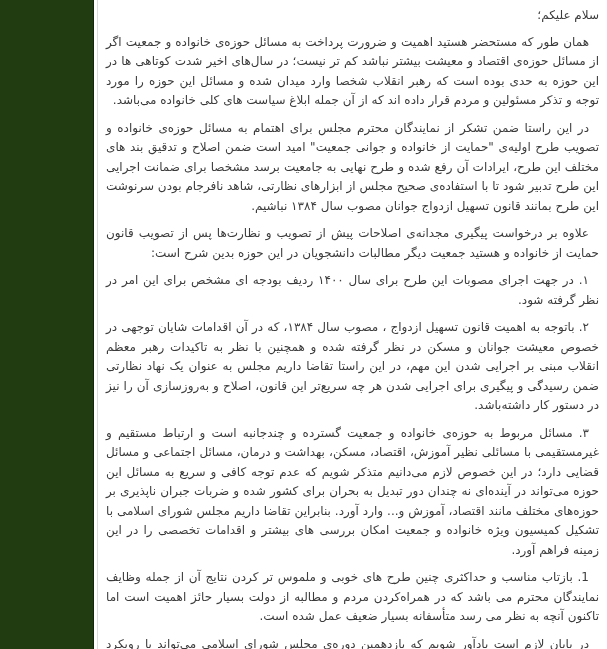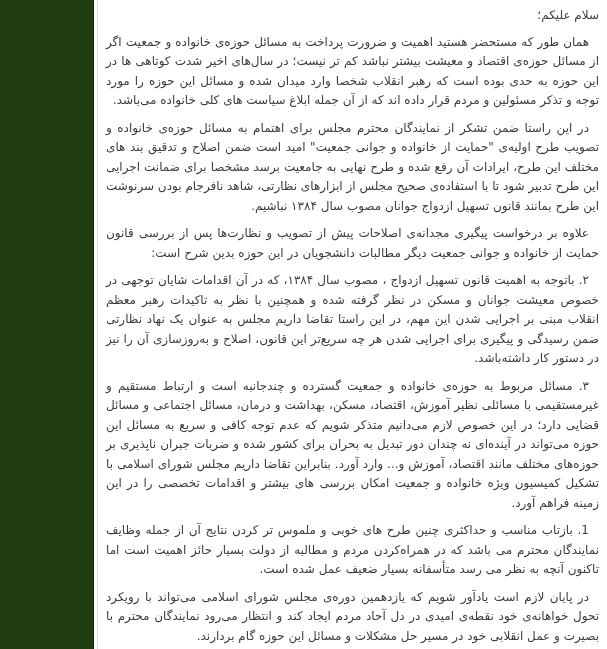--- a/index.html
+++ b/index.html
@@ -66,19 +66,20 @@
 </head>
 <body>
 
 <div class="screenshot">
   <div class="green-band"></div>
   <div class="edge-line"></div>
   <div class="content">
     <p class="greeting">سلام علیکم؛</p>
     <p class="para">همان طور که مستحضر هستید اهمیت و ضرورت پرداخت به مسائل حوزه‌ی خانواده و جمعیت اگر از مسائل حوزه‌ی اقتصاد و معیشت بیشتر نباشد کم تر نیست؛ در سال‌های اخیر شدت کوتاهی ها در این حوزه به حدی بوده است که رهبر انقلاب شخصا وارد میدان شده و مسائل این حوزه را مورد توجه و تذکر مسئولین و مردم قرار داده اند که از آن جمله ابلاغ سیاست های کلی خانواده می‌باشد.</p>
     <p class="para">در این راستا ضمن تشکر از نمایندگان محترم مجلس برای اهتمام به مسائل حوزه‌ی خانواده و تصویب طرح اولیه‌ی "حمایت از خانواده و جوانی جمعیت" امید است ضمن اصلاح و تدقیق بند های مختلف این طرح، ایرادات آن رفع شده و طرح نهایی به جامعیت برسد مشخصا برای ضمانت اجرایی این طرح تدبیر شود تا با استفاده‌ی صحیح مجلس از ابزارهای نظارتی، شاهد نافرجام بودن سرنوشت این طرح بمانند قانون تسهیل ازدواج جوانان مصوب سال ۱۳۸۴ نباشیم.</p>
-    <p class="para">علاوه بر درخواست پیگیری مجدانه‌ی اصلاحات پیش از تصویب و نظارت‌ها پس از بررسی قانون حمایت از خانواده و جوانی جمعیت دیگر مطالبات دانشجویان در این حوزه بدین شرح است:</p>
+    <p class="para">علاوه بر درخواست پیگیری مجدانه‌ی اصلاحات پیش از تصویب و نظارت‌ها پس از تصویب قانون حمایت از خانواده و هستید جمعیت دیگر مطالبات دانشجویان در این حوزه بدین شرح است:</p>
+    <p class="para">۱. در جهت اجرای مصوبات این طرح برای سال ۱۴۰۰ ردیف بودجه ای مشخص برای این امر در نظر گرفته شود.</p>
     <p class="para">۲. باتوجه به اهمیت قانون تسهیل ازدواج ، مصوب سال ۱۳۸۴، که در آن اقدامات شایان توجهی در خصوص معیشت جوانان و مسکن در نظر گرفته شده و همچنین با نظر به تاکیدات رهبر معظم انقلاب مبنی بر اجرایی شدن این مهم، در این راستا تقاضا داریم مجلس به عنوان یک نهاد نظارتی ضمن رسیدگی و پیگیری برای اجرایی شدن هر چه سریع‌تر این قانون، اصلاح و به‌روزسازی آن را نیز در دستور کار داشته‌باشد.</p>
     <p class="para">۳. مسائل مربوط به حوزه‌ی خانواده و جمعیت گسترده و چندجانبه است و ارتباط مستقیم و غیرمستقیمی با مسائلی نظیر آموزش، اقتصاد، مسکن، بهداشت و درمان، مسائل اجتماعی و مسائل قضایی دارد؛ در این خصوص لازم می‌دانیم متذکر شویم که عدم توجه کافی و سریع به مسائل این حوزه می‌تواند در آینده‌ای نه چندان دور تبدیل به بحران برای کشور شده و ضربات جبران ناپذیری بر حوزه‌های مختلف مانند اقتصاد، آموزش و... وارد آورد. بنابراین تقاضا داریم مجلس شورای اسلامی با تشکیل کمیسیون ویژه خانواده و جمعیت امکان بررسی های بیشتر و اقدامات تخصصی را در این زمینه فراهم آورد.</p>
     <p class="para">1. بازتاب مناسب و حداکثری چنین طرح های خوبی و ملموس تر کردن نتایج آن از جمله وظایف نمایندگان محترم می باشد که در همراه‌کردن مردم و مطالبه از دولت بسیار حائز اهمیت است اما تاکنون آنچه به نظر می رسد متأسفانه بسیار ضعیف عمل شده است.</p>
     <p class="para">در پایان لازم است یادآور شویم که یازدهمین دوره‌ی مجلس شورای اسلامی می‌تواند با رویکرد تحول خواهانه‌ی خود نقطه‌ی امیدی در دل آحاد مردم ایجاد کند و انتظار می‌رود نمایندگان محترم با بصیرت و عمل انقلابی خود در مسیر حل مشکلات و مسائل این حوزه گام بردارند.</p>
   </div>
 </div>
 
 </body></html>

